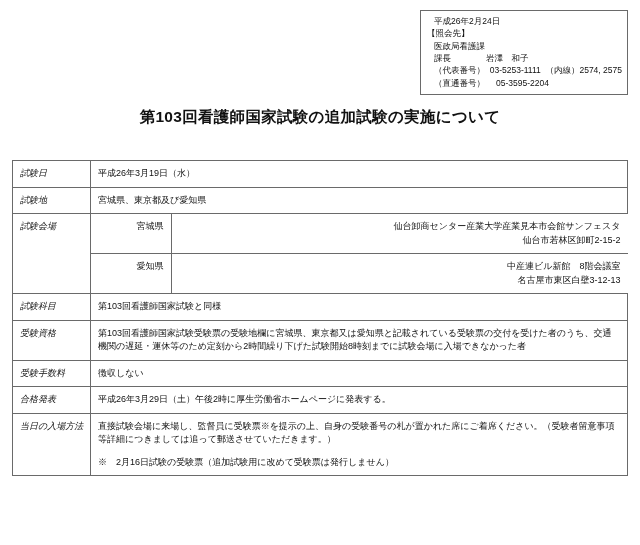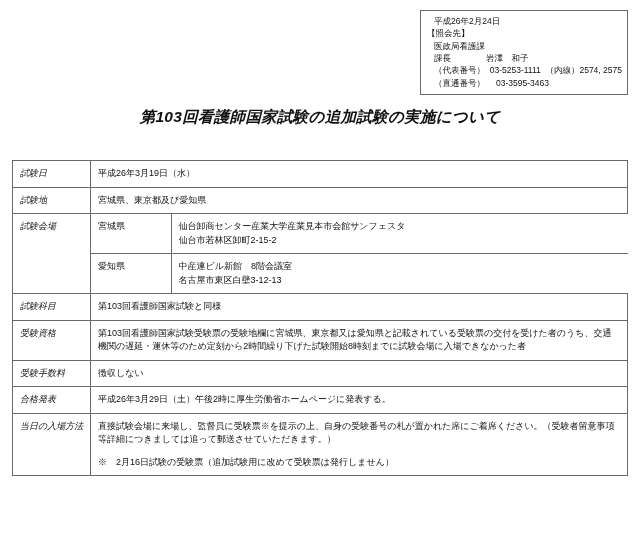--- a/index.html
+++ b/index.html
@@ -51,21 +51,20 @@
   
   .doc-title {
     position: absolute;
     left: 0;
     top: 107px;
     width: 640px;
     text-align: center;
     font-size: 15.5px;
     font-weight: bold;
     letter-spacing: 0.3px;
-    font-style: italic;
   }
 
   
   .main-table {
     position: absolute;
     left: 12px;
     top: 160px;
     width: 616px;
     border-collapse: collapse;
     table-layout: fixed;
@@ -82,20 +81,21 @@
     white-space: nowrap;
     font-style: italic;
   }
   .sub-lbl {
     width: 66px;
     white-space: nowrap;
   }
   .nested {
     padding: 0 !important;
     border: none !important;
+    text-align: right;
   }
   .nested-table {
     width: 100%;
     border-collapse: collapse;
     table-layout: fixed;
   }
   .nested-table td {
     border: 1px solid #6a6a6a;
     padding: 6px 7px;
     vertical-align: top;
@@ -123,21 +123,21 @@
       <span class="c2">岩澤　和子</span>
     </div>
     <div class="hl-cols hl-phone">
       <span class="p1 hl-indent">（代表番号）</span>
       <span class="c2">03-5253-1111</span>
       <span class="c3">（内線）</span>
       <span class="c3">2574, 2575</span>
     </div>
     <div class="hl-cols hl-phone">
       <span class="p1 hl-indent">（直通番号）</span>
-      <span class="c2">03-3595-3463</span>
+      <span class="c2">05-3595-2204</span>
     </div>
   </div>
 
   <div class="doc-title">第103回看護師国家試験の追加試験の実施について</div>
 
   <table class="main-table">
     <colgroup>
       <col style="width:78px">
       <col>
     </colgroup>

